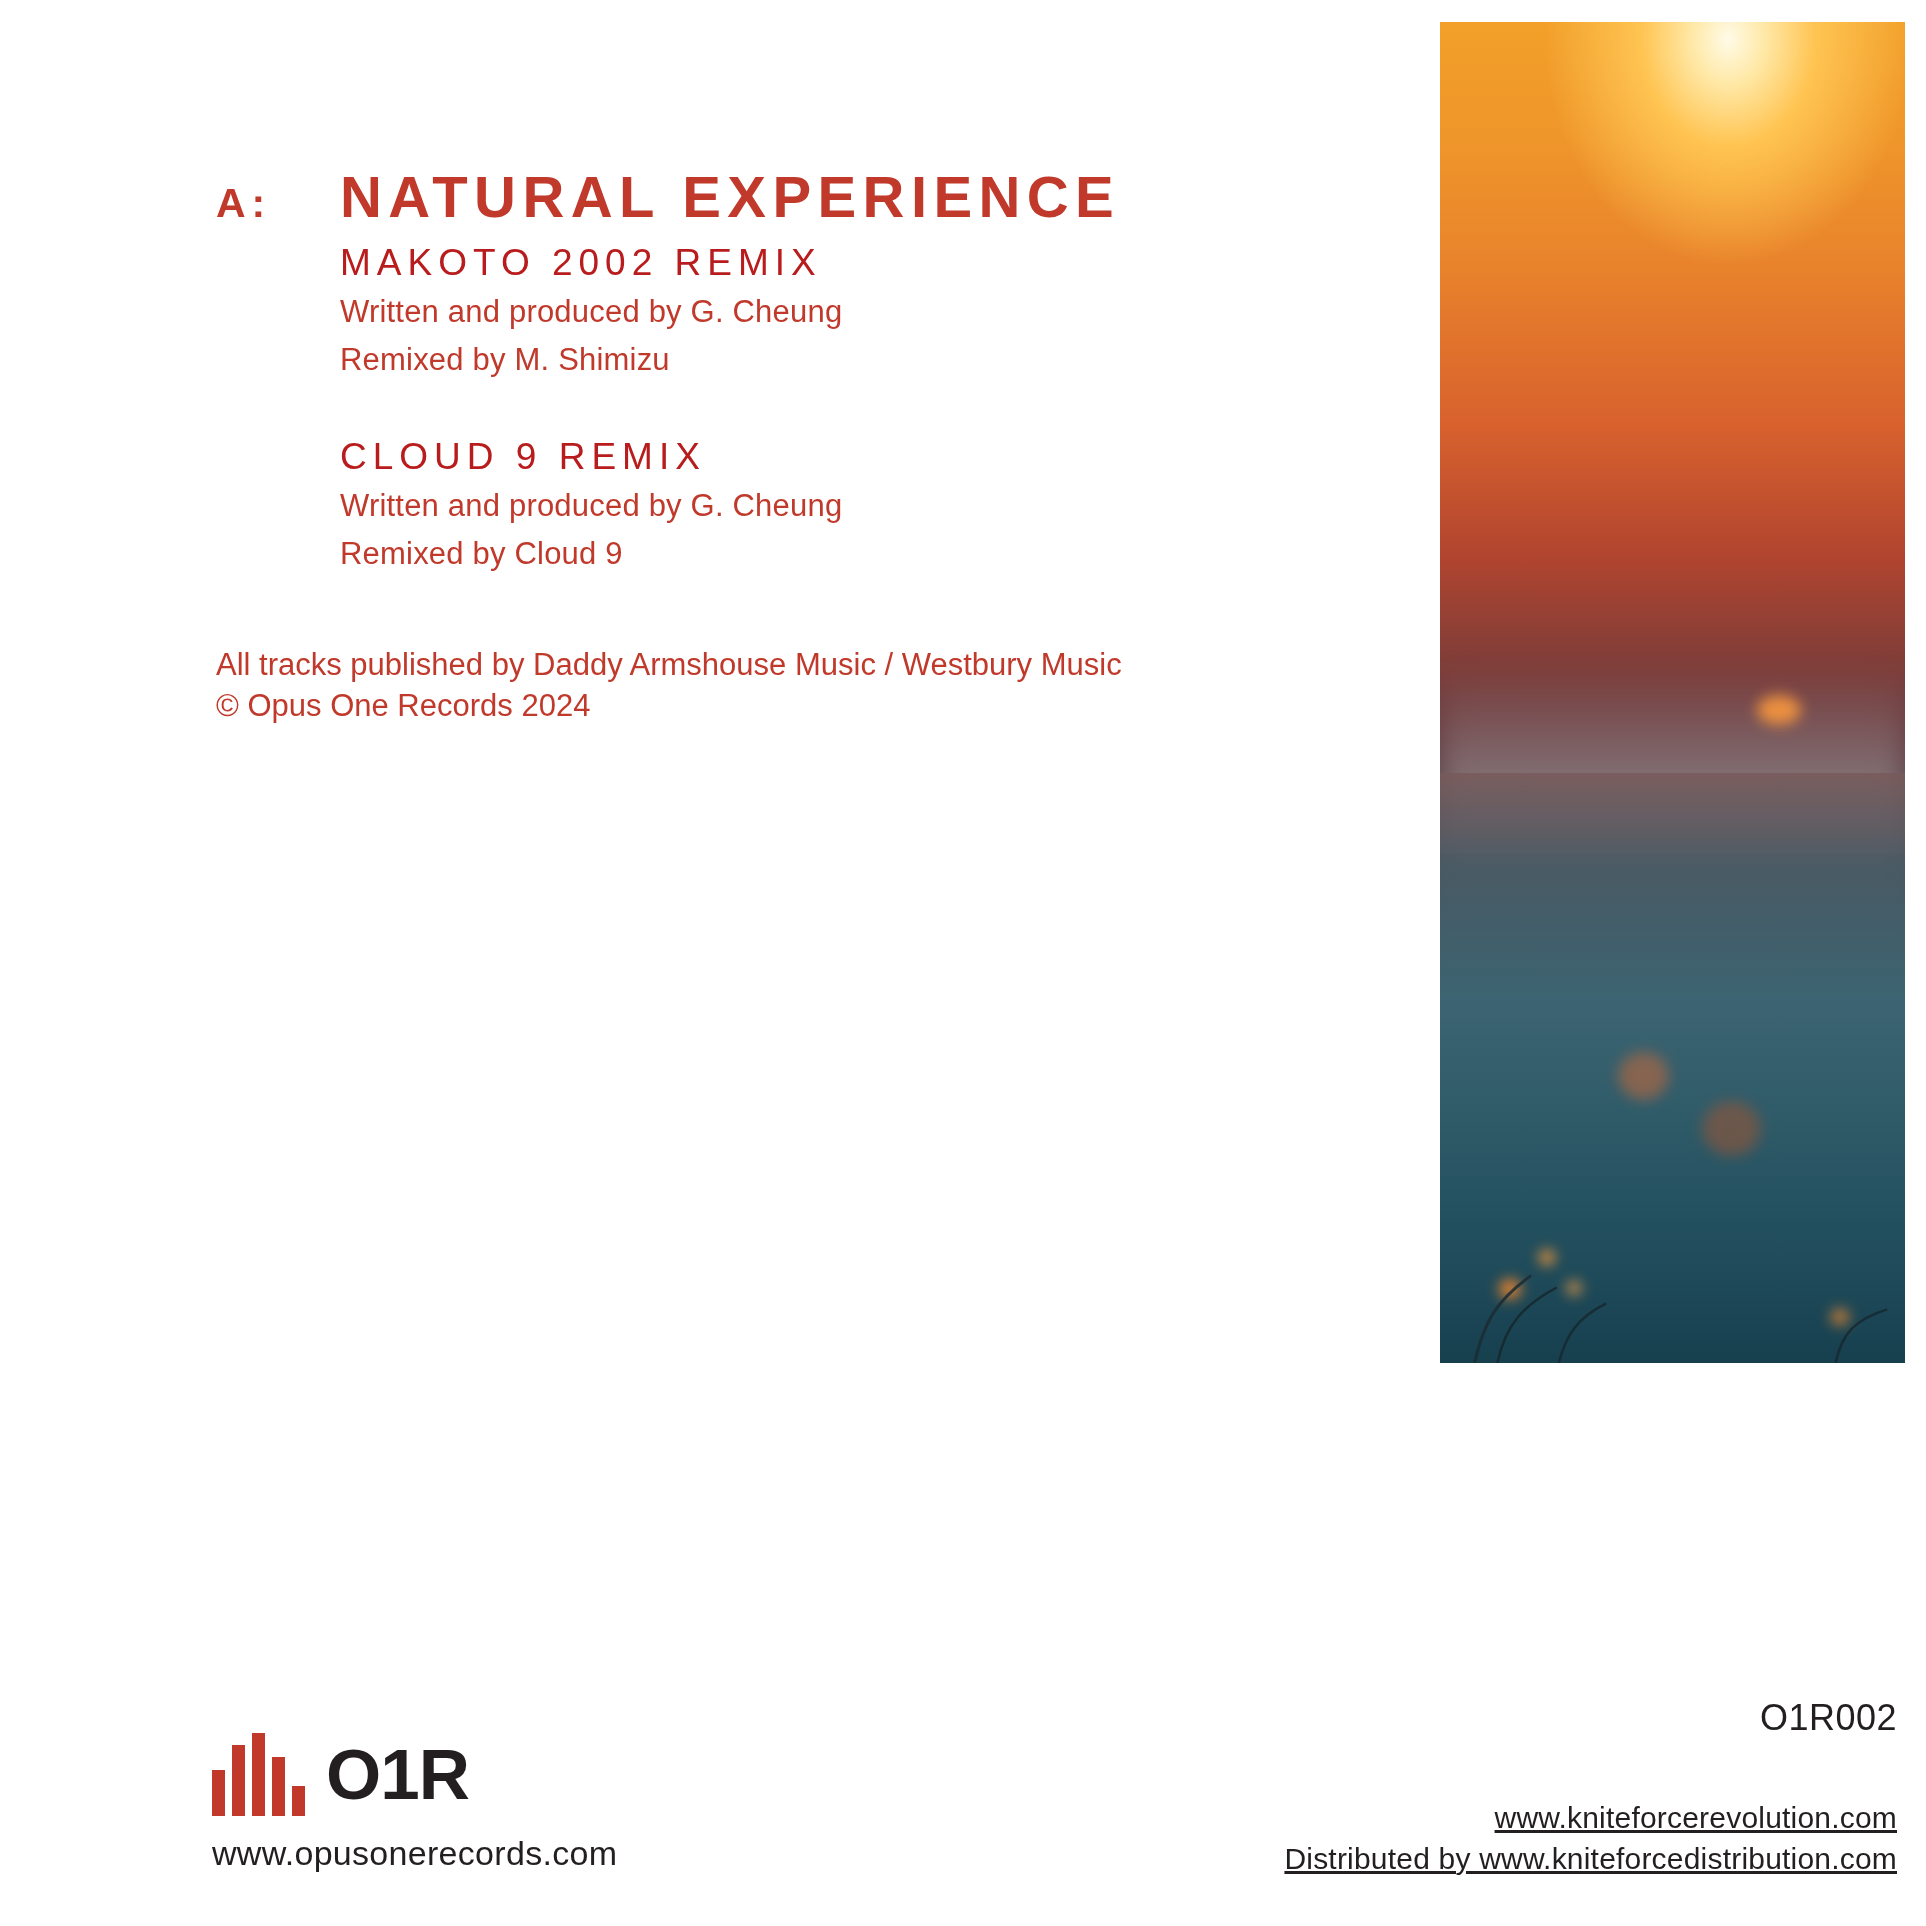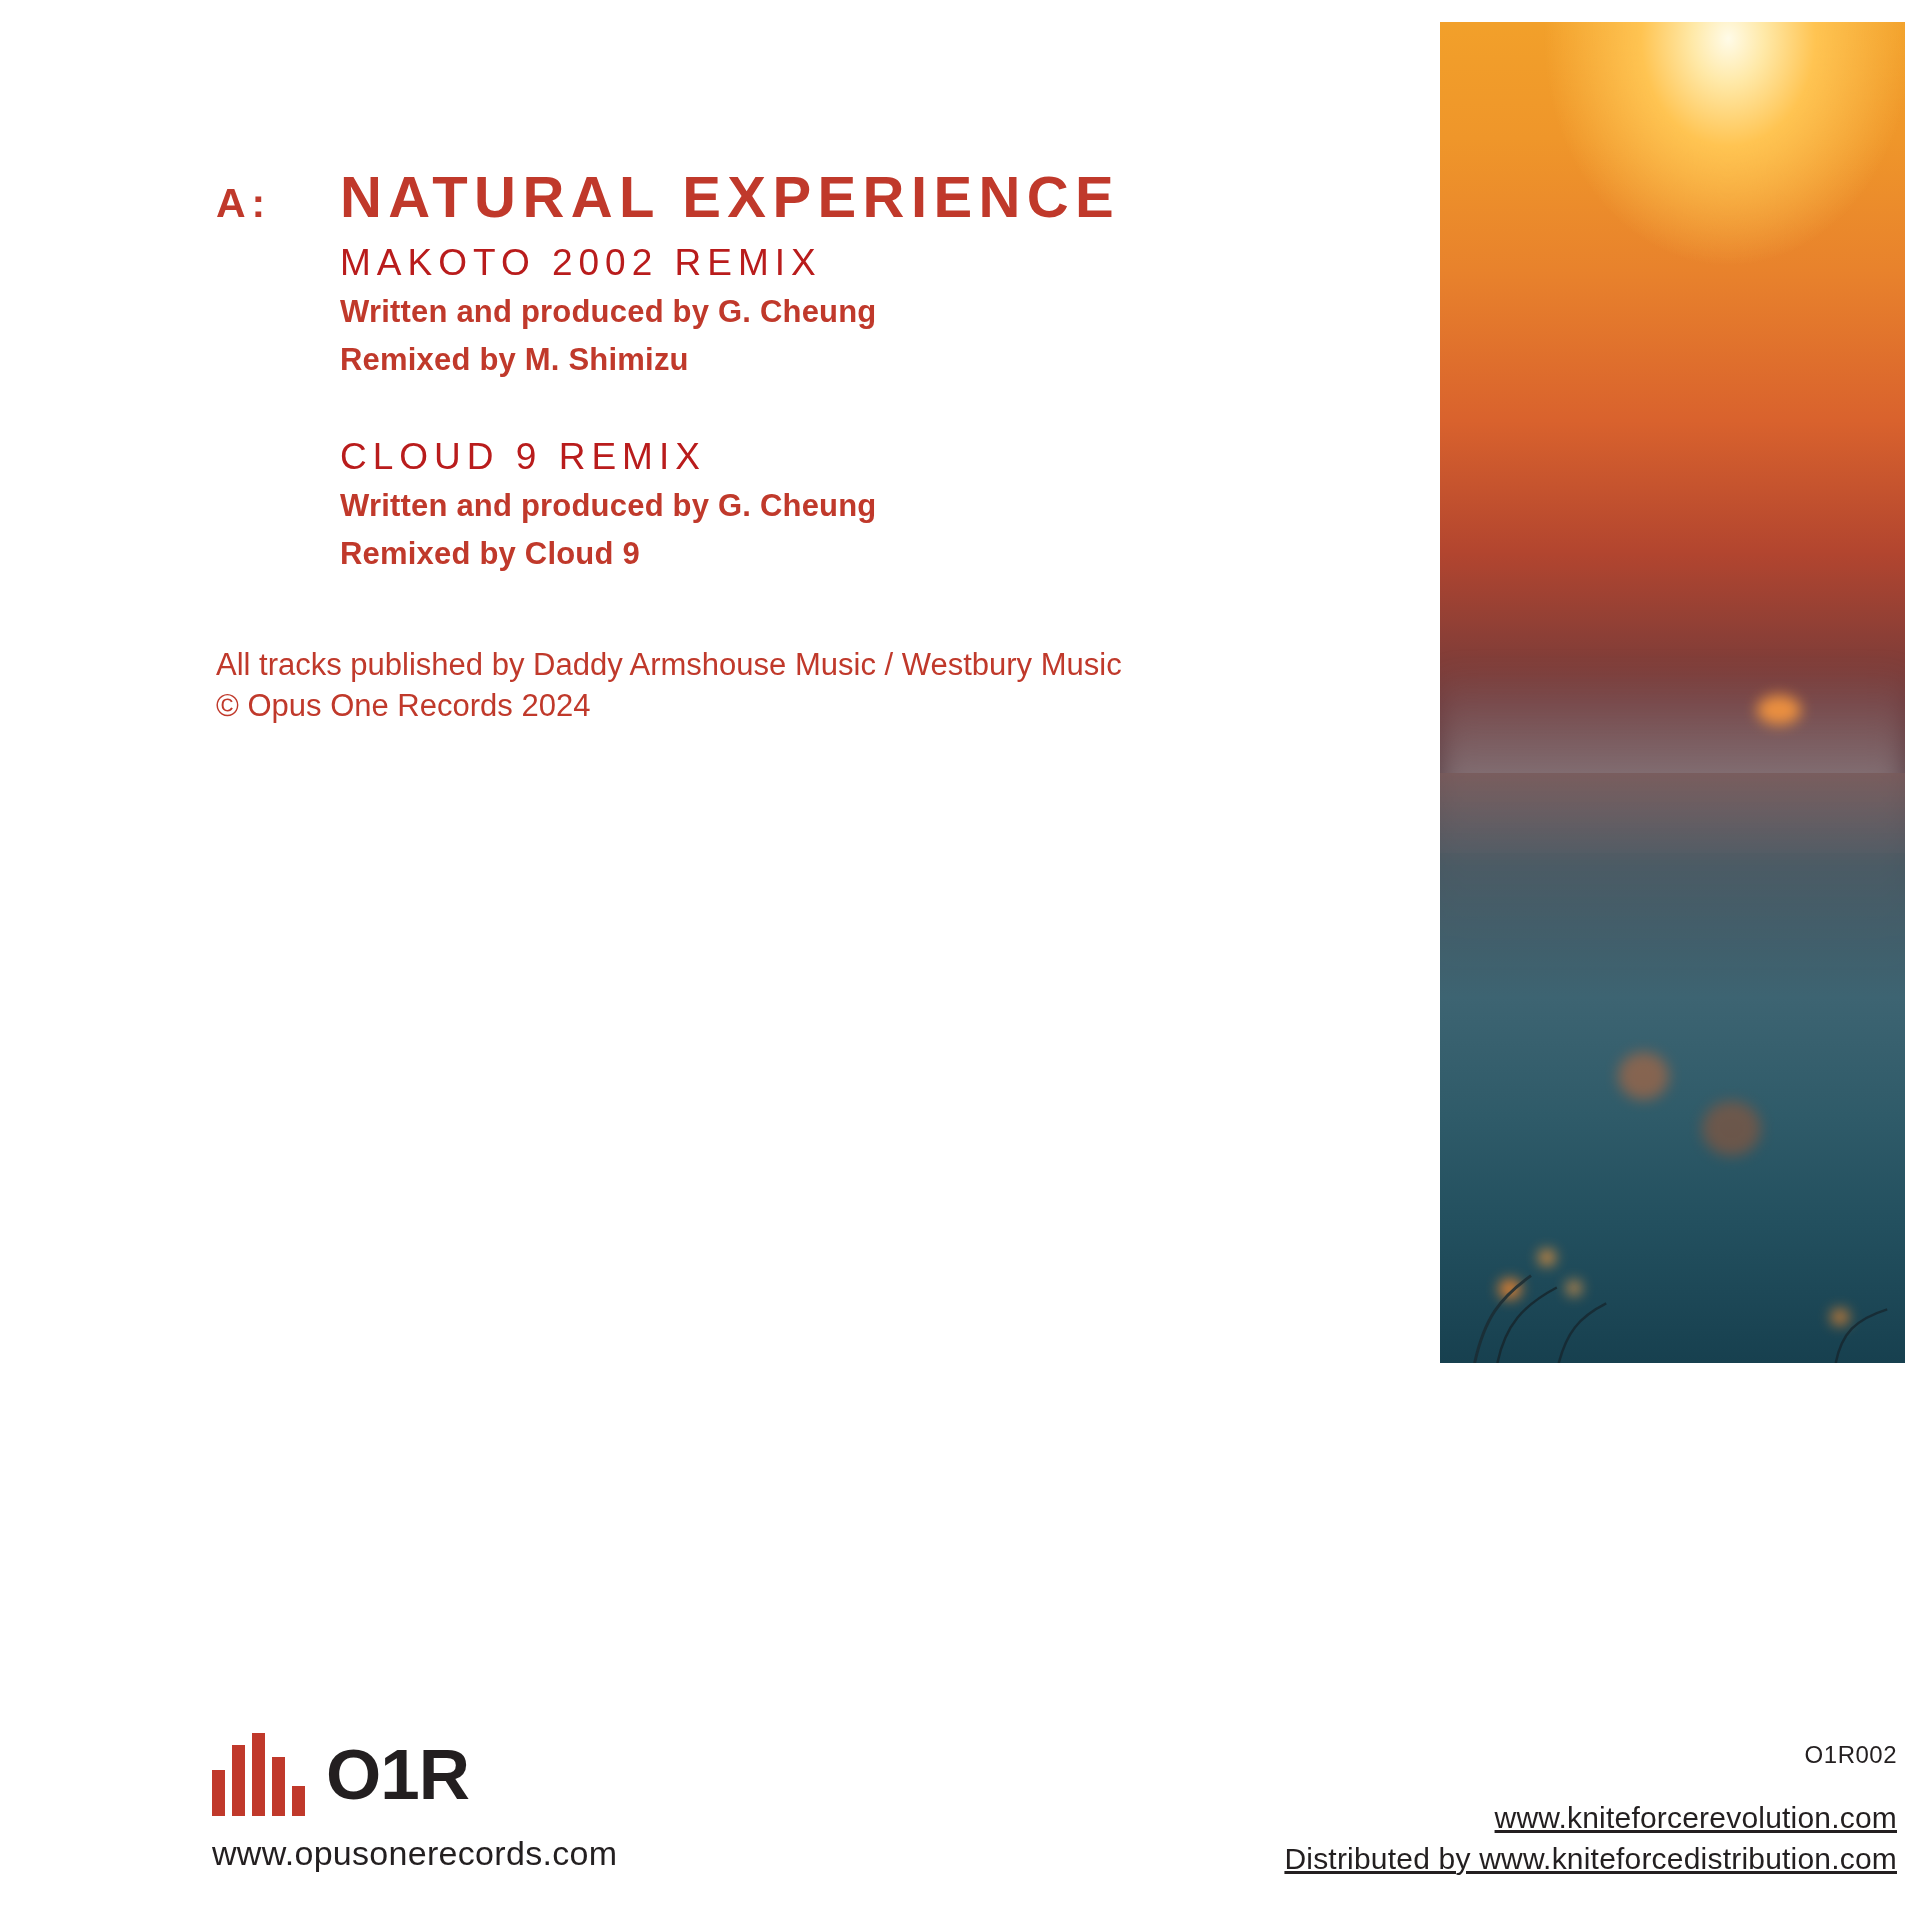--- a/index.html
+++ b/index.html
@@ -113,21 +113,20 @@
     letter-spacing: 6px;
     color: #b91c1c;
     margin-top: 12px;
   }
   .credit {
     font-size: 31px;
     letter-spacing: 0.2px;
     color: #c0392b;
     margin-top: 8px;
     line-height: 1.28;
-    font-weight: bold;
   }
 
   .publish {
     position: absolute;
     left: 216px;
     top: 644px;
     color: #c0392b;
     font-size: 31px;
     line-height: 1.33;
   }
@@ -170,23 +169,23 @@
   }
 
   .right-footer {
     position: absolute;
     right: 30px;
     bottom: 48px;
     text-align: right;
     color: #231f20;
   }
   .catno {
-    font-size: 24px;
+    font-size: 36px;
     letter-spacing: 0.5px;
-    margin-bottom: 29px;
+    margin-bottom: 59px;
   }
   .dist-line {
     font-size: 30px;
     line-height: 1.35;
     letter-spacing: 0.2px;
     text-decoration: underline;
   }
 </style>
 </head>
 <body>

